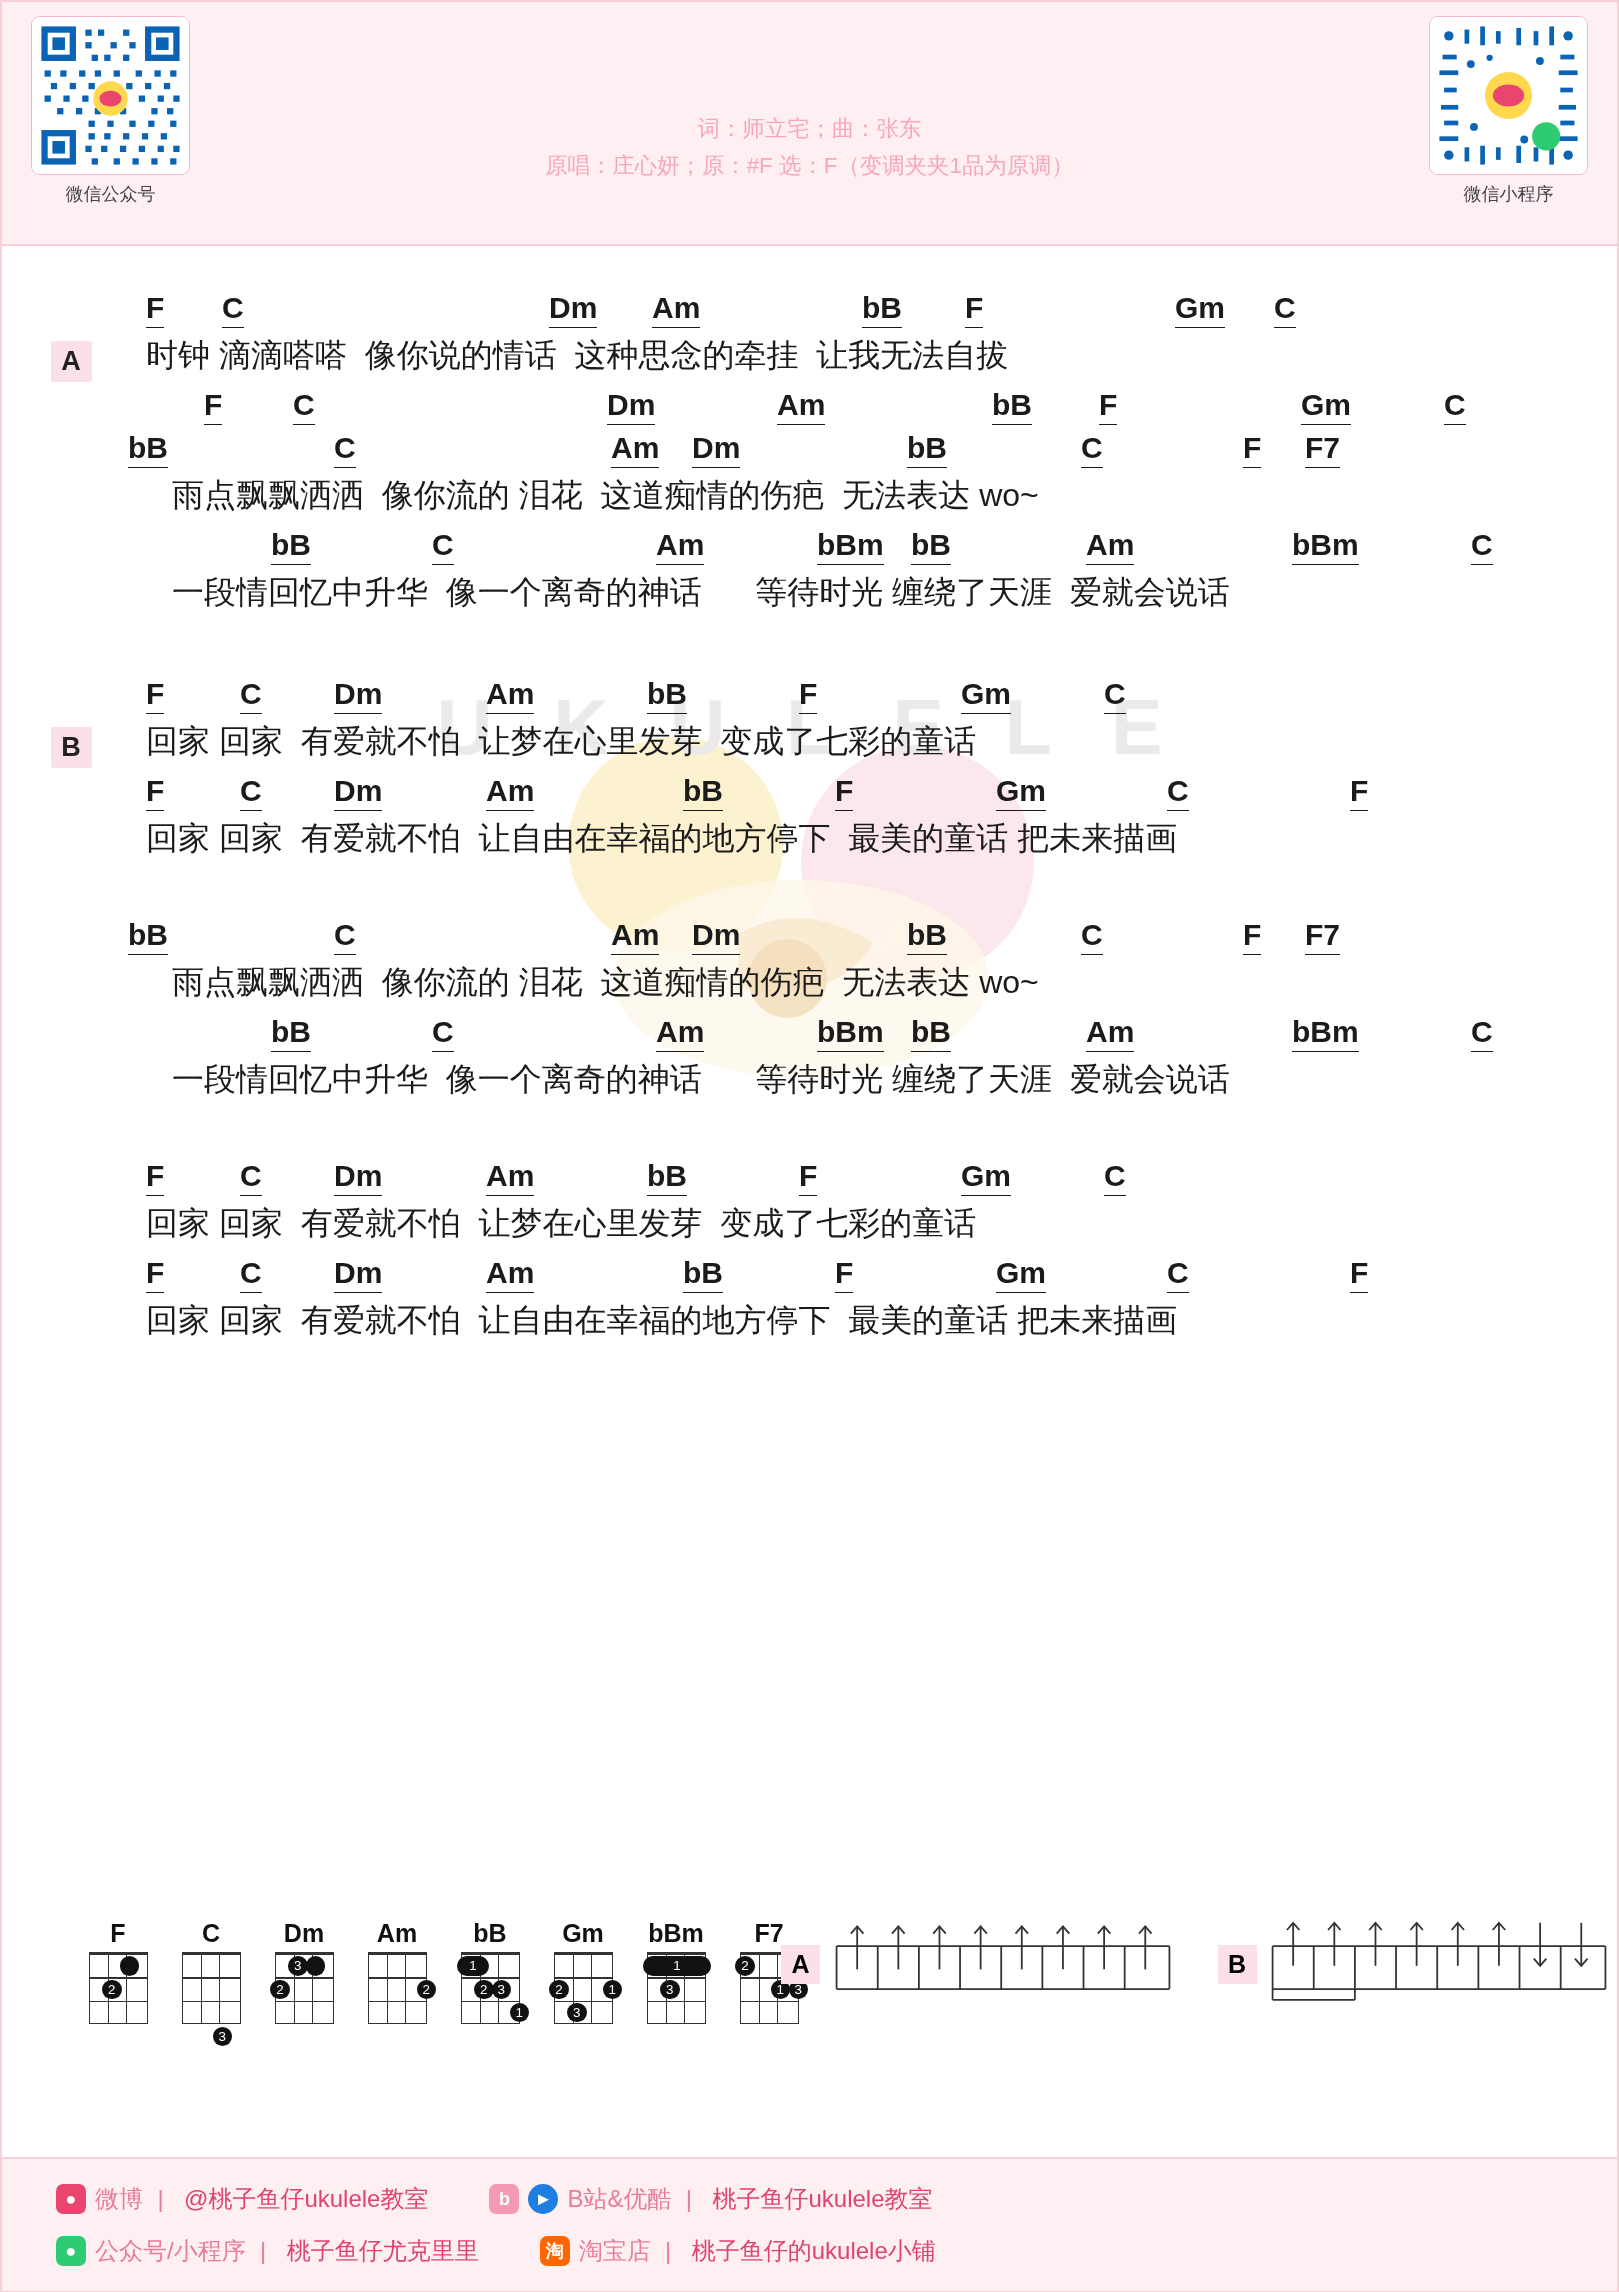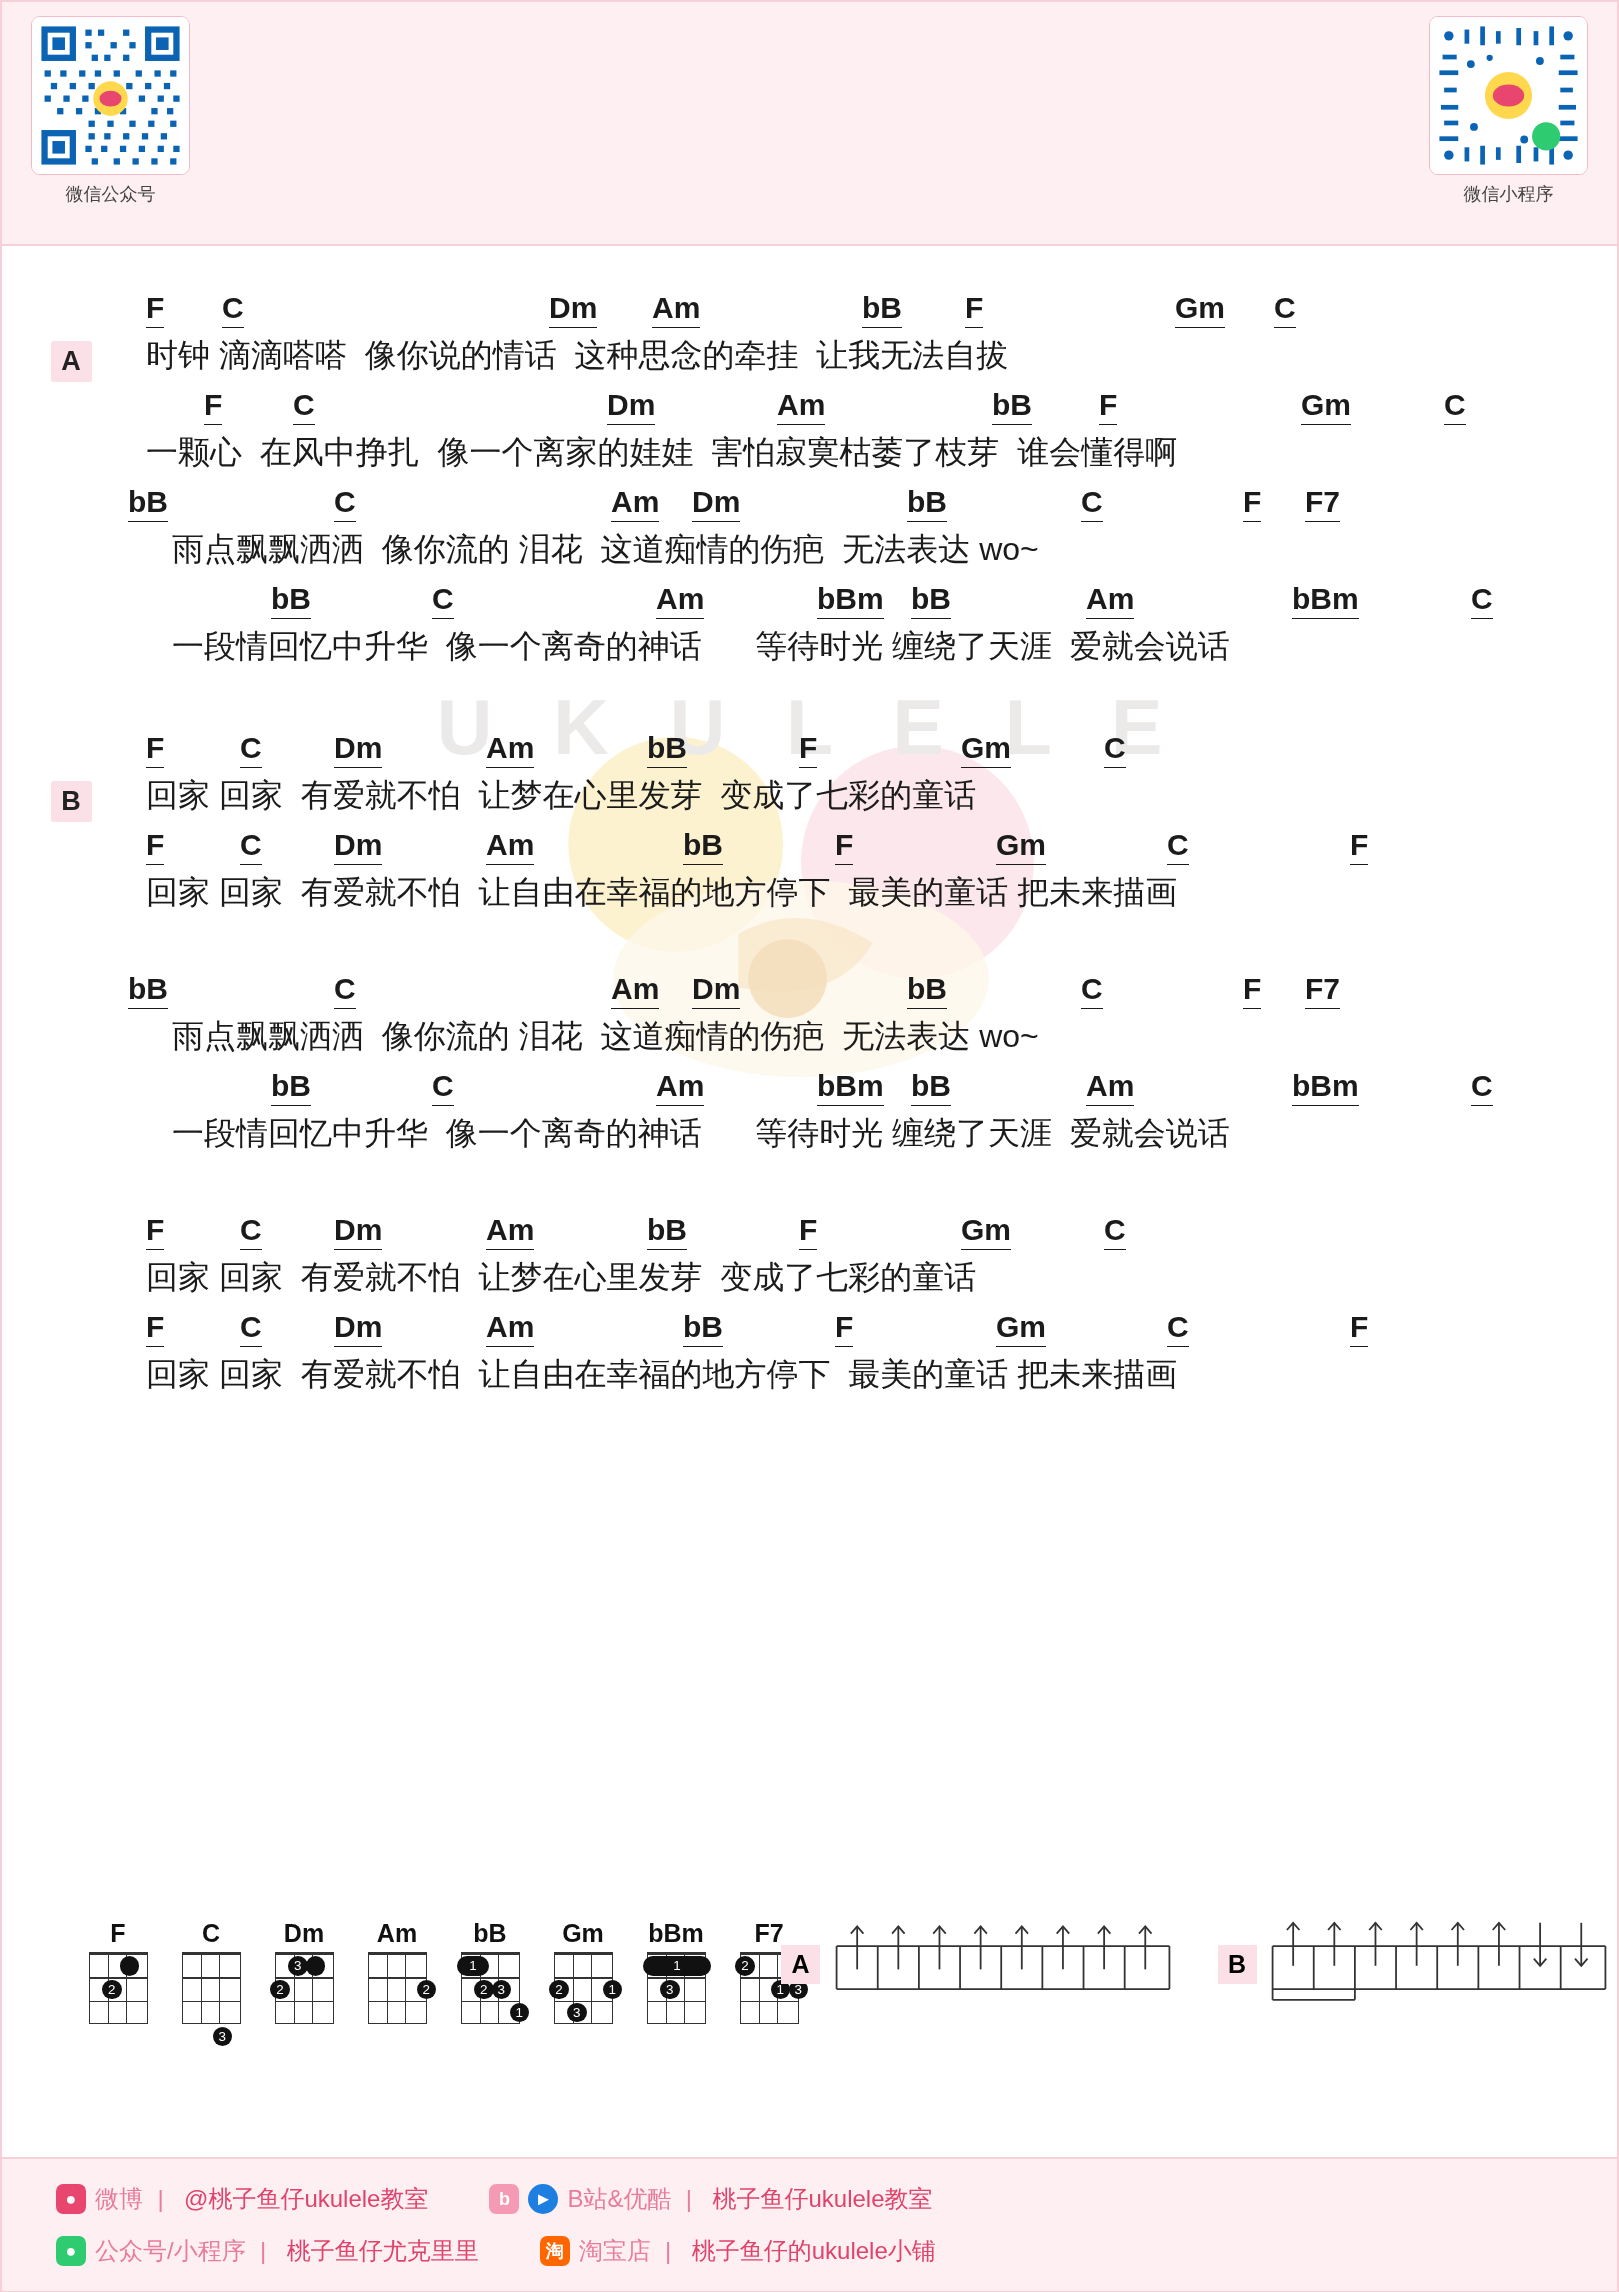--- a/index.html
+++ b/index.html
@@ -379,20 +379,24 @@
             <rect x="64" y="90" width="4" height="4"></rect>
             <rect x="76" y="90" width="4" height="4"></rect>
             <rect x="88" y="90" width="4" height="4"></rect>
         </g>
         <circle cx="50" cy="52" r="11" fill="#ffd84d"></circle>
         <path d="M43 52a7 5 0 0 1 14 0a7 5 0 0 1 -14 0z" fill="#e8456f"></path>
       </svg>
       <div class="qr-caption">微信公众号</div>
     </div>
 
+    <div class="credits">
+      <div>词：师立宅；曲：张东</div>
+      <div>原唱：庄心妍；原：#F  选：F（变调夹夹1品为原调）</div>
+    </div>
   </div>
 
   <svg class="wm-art" viewBox="0 0 760 430">
     <circle cx="230" cy="150" r="120" fill="#f8e08e" opacity=".75"></circle>
     <circle cx="500" cy="170" r="130" fill="#f6c0cc" opacity=".7"></circle>
     <ellipse cx="370" cy="300" rx="210" ry="110" fill="#fdf0d8" opacity=".8"></ellipse>
     <path d="M300 250 q70 -40 150 10 q-40 70 -150 50 z" fill="#f4d6a0" opacity=".8"></path>
     <circle cx="355" cy="300" r="44" fill="#e9c07f" opacity=".8"></circle>
   </svg>
   <div class="watermark">
@@ -420,23 +424,20 @@
           </div>
           <div class="row">
             <span class="chord u" style="left: 148px;">F</span>
             <span class="chord u" style="left: 237px;">C</span>
             <span class="chord u" style="left: 551px;">Dm</span>
             <span class="chord u" style="left: 721px;">Am</span>
             <span class="chord u" style="left: 936px;">bB</span>
             <span class="chord u" style="left: 1043px;">F</span>
             <span class="chord u" style="left: 1245px;">Gm</span>
             <span class="chord u" style="left: 1388px;">C</span>
-          </div>
-          <div class="lyricrow">
-            <span class="lyric" style="left: 90px;">一颗心  在风中挣扎  像一个离家的娃娃  害怕寂寞枯萎了枝芽  谁会懂得啊</span>
           </div>
           <div class="row">
             <span class="chord u" style="left: 72px;">bB</span>
             <span class="chord u" style="left: 278px;">C</span>
             <span class="chord u" style="left: 555px;">Am</span>
             <span class="chord u" style="left: 636px;">Dm</span>
             <span class="chord u" style="left: 851px;">bB</span>
             <span class="chord u" style="left: 1025px;">C</span>
             <span class="chord u" style="left: 1187px;">F</span>
             <span class="chord u" style="left: 1249px;">F7</span>

